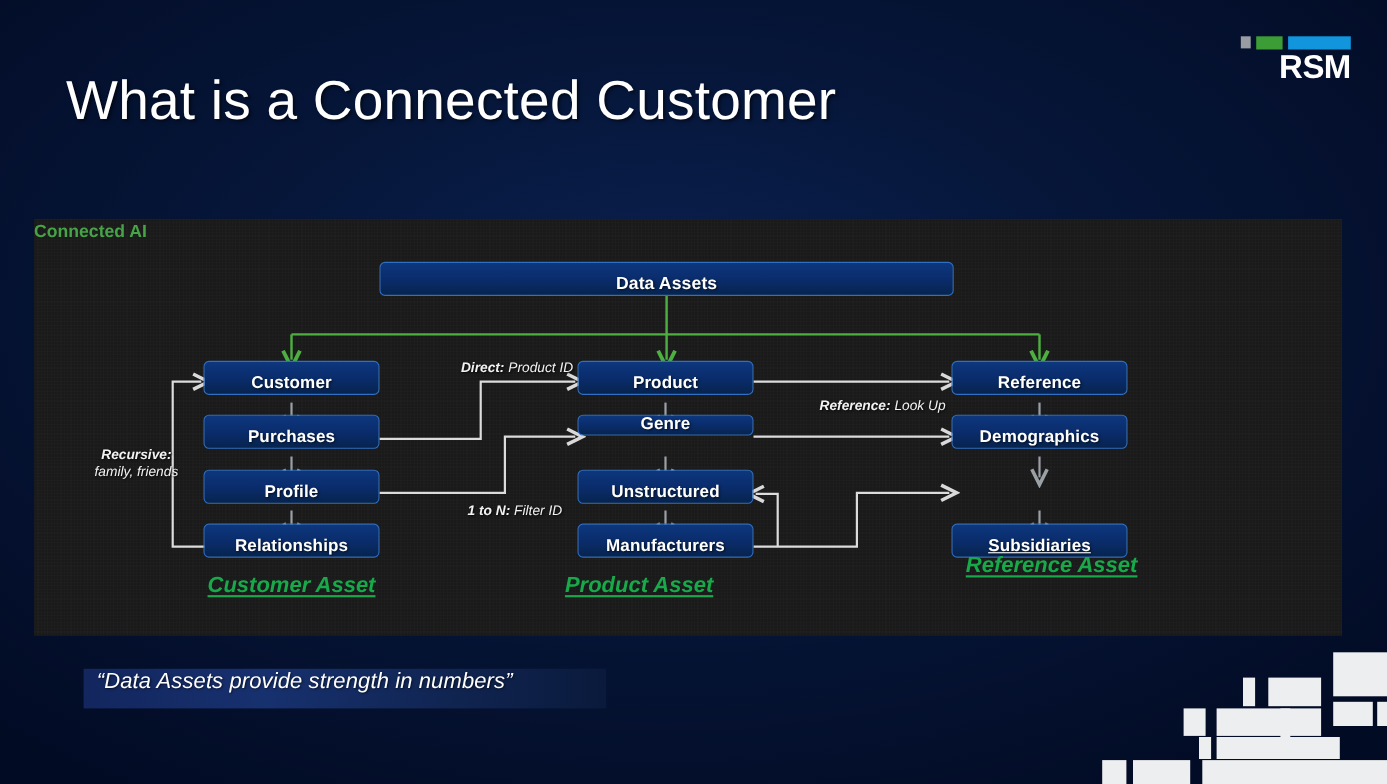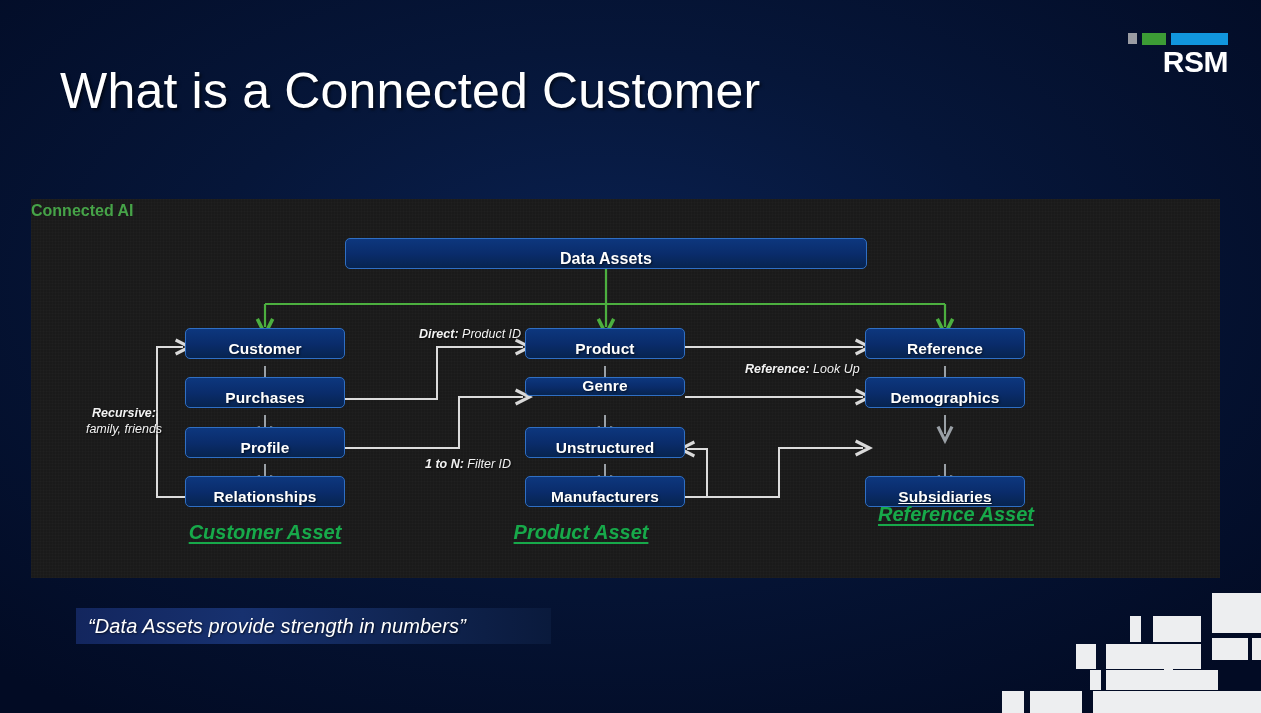--- a/index.html
+++ b/index.html
@@ -151,21 +151,20 @@
 
   
   #quote {
     position: absolute;
     left: 76px;
     top: 608px;
     width: 475px;
     height: 36px;
     background: linear-gradient(90deg, #13265e 0%, #17316f 35%, #102450 72%, #0a1a3c 100%);
     display: flex;
-    align-items: center;
     padding-left: 12px;
     box-sizing: border-box;
     color: #ffffff;
     font-size: 20px;
     font-style: italic;
     letter-spacing: 0.1px;
     text-shadow: 1px 1px 2px rgba(0,0,0,0.6);
   }
 
   

